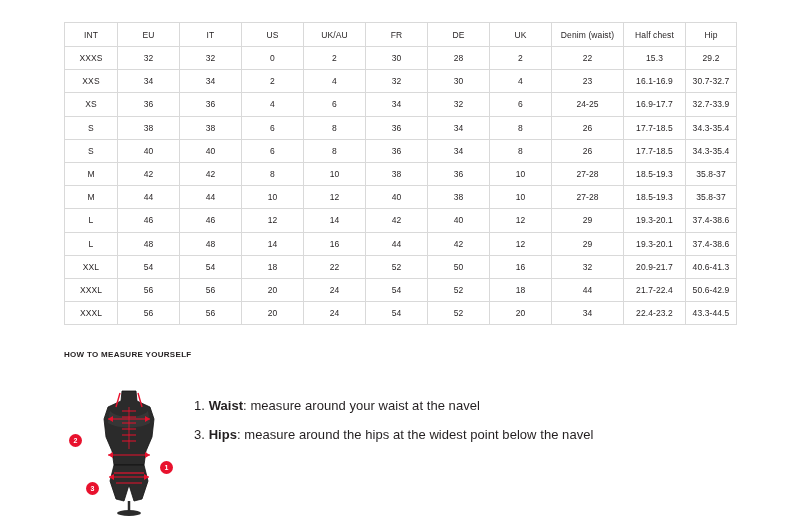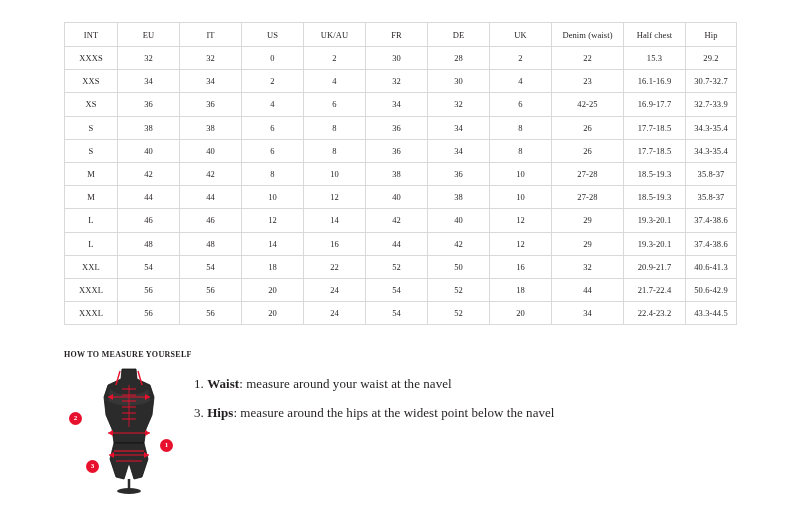--- a/index.html
+++ b/index.html
@@ -11,21 +11,20 @@
     width: 798px;
     height: 519px;
     font-family: "Liberation Sans", sans-serif;
     color: #231f20;
     overflow: hidden;
   }
   .page {
     position: relative;
     width: 798px;
     height: 519px;
-    font-family: Liberation Serif, serif;
   }
 
   
   .table-wrap {
     position: absolute;
     left: 64px;
     top: 22px;
     width: 670px;
   }
   table.size-table {
@@ -66,21 +65,21 @@
     position: absolute;
     left: 64px;
     top: 350px;
     width: 670px;
   }
   .measure-title {
     font-size: 8px;
     font-weight: bold;
     letter-spacing: 0.3px;
     color: #231f20;
-    margin-bottom: 6px;
+    margin-bottom: 28px;
   }
   .measure-body {
     position: relative;
     display: flex;
     align-items: flex-start;
   }
   .figure-col {
     width: 130px;
     position: relative;
     height: 130px;
@@ -189,21 +188,21 @@
         </tr>
         <tr>
           <td>XS</td>
           <td>36</td>
           <td>36</td>
           <td>4</td>
           <td>6</td>
           <td>34</td>
           <td>32</td>
           <td>6</td>
-          <td>42-25</td>
+          <td>24-25</td>
           <td>16.9-17.7</td>
           <td>32.7-33.9</td>
         </tr>
         <tr>
           <td>S</td>
           <td>38</td>
           <td>38</td>
           <td>6</td>
           <td>8</td>
           <td>36</td>

